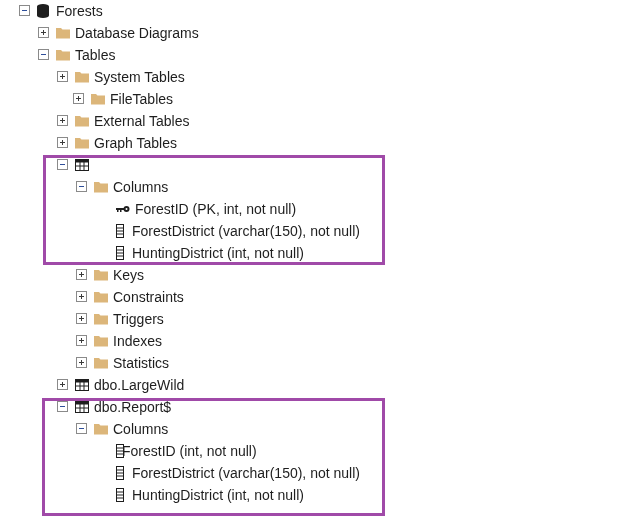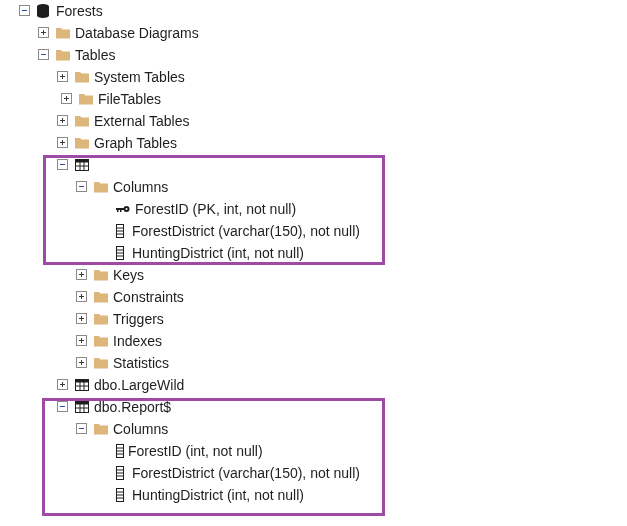--- a/index.html
+++ b/index.html
@@ -47,21 +47,21 @@
     <span class="label" style="left:75px;">Tables</span>
   </div>
 
   <div class="row" style="left:0;top:66px;width:627px;">
     <span class="exp plus" style="left:57px;"></span>
     <svg class="icon" style="left:74px;" viewBox="0 0 16 16">
         <path d="M1 3h5l1.5 1.5H15v9H1z" fill="#dcb67a"></path>
       </svg>
     <span class="label" style="left:94px;">System Tables</span>
   </div>
-  <div class="row" style="left:4px;top:88px;width:582px;">
+  <div class="row" style="left:16px;top:88px;width:582px;">
     <span class="exp plus" style="left:57px;"></span>
     <svg class="icon" style="left:74px;" viewBox="0 0 16 16">
         <path d="M1 3h5l1.5 1.5H15v9H1z" fill="#dcb67a"></path>
       </svg>
     <span class="label" style="left:94px;">FileTables</span>
   </div>
   <div class="row" style="left:0;top:110px;width:502px;">
     <span class="exp plus" style="left:57px;"></span>
     <svg class="icon" style="left:74px;" viewBox="0 0 16 16">
         <path d="M1 3h5l1.5 1.5H15v9H1z" fill="#dcb67a"></path>
@@ -192,21 +192,21 @@
     <span class="label" style="left:113px;">Columns</span>
   </div>
 
   <div class="row" style="left:0;top:440px;width:627px;">
     <svg class="icon" style="left:112px;" viewBox="0 0 16 16">
       <rect x="4.5" y="1.5" width="7" height="13" fill="none" stroke="#1e1e1e"></rect>
       <line x1="4.5" y1="5" x2="11.5" y2="5" stroke="#1e1e1e"></line>
       <line x1="4.5" y1="8" x2="11.5" y2="8" stroke="#1e1e1e"></line>
       <line x1="4.5" y1="11" x2="11.5" y2="11" stroke="#1e1e1e"></line>
     </svg>
-    <span class="label" style="left:128px;">ForestID (int, not null)</span>
+    <span class="label" style="left:122px;">ForestID (int, not null)</span>
   </div>
   <div class="row" style="left:0;top:462px;width:627px;">
     <svg class="icon" style="left:112px;" viewBox="0 0 16 16">
       <rect x="4.5" y="1.5" width="7" height="13" fill="none" stroke="#1e1e1e"></rect>
       <line x1="4.5" y1="5" x2="11.5" y2="5" stroke="#1e1e1e"></line>
       <line x1="4.5" y1="8" x2="11.5" y2="8" stroke="#1e1e1e"></line>
       <line x1="4.5" y1="11" x2="11.5" y2="11" stroke="#1e1e1e"></line>
     </svg>
     <span class="label" style="left:132px;">ForestDistrict (varchar(150), not null)</span>
   </div>

